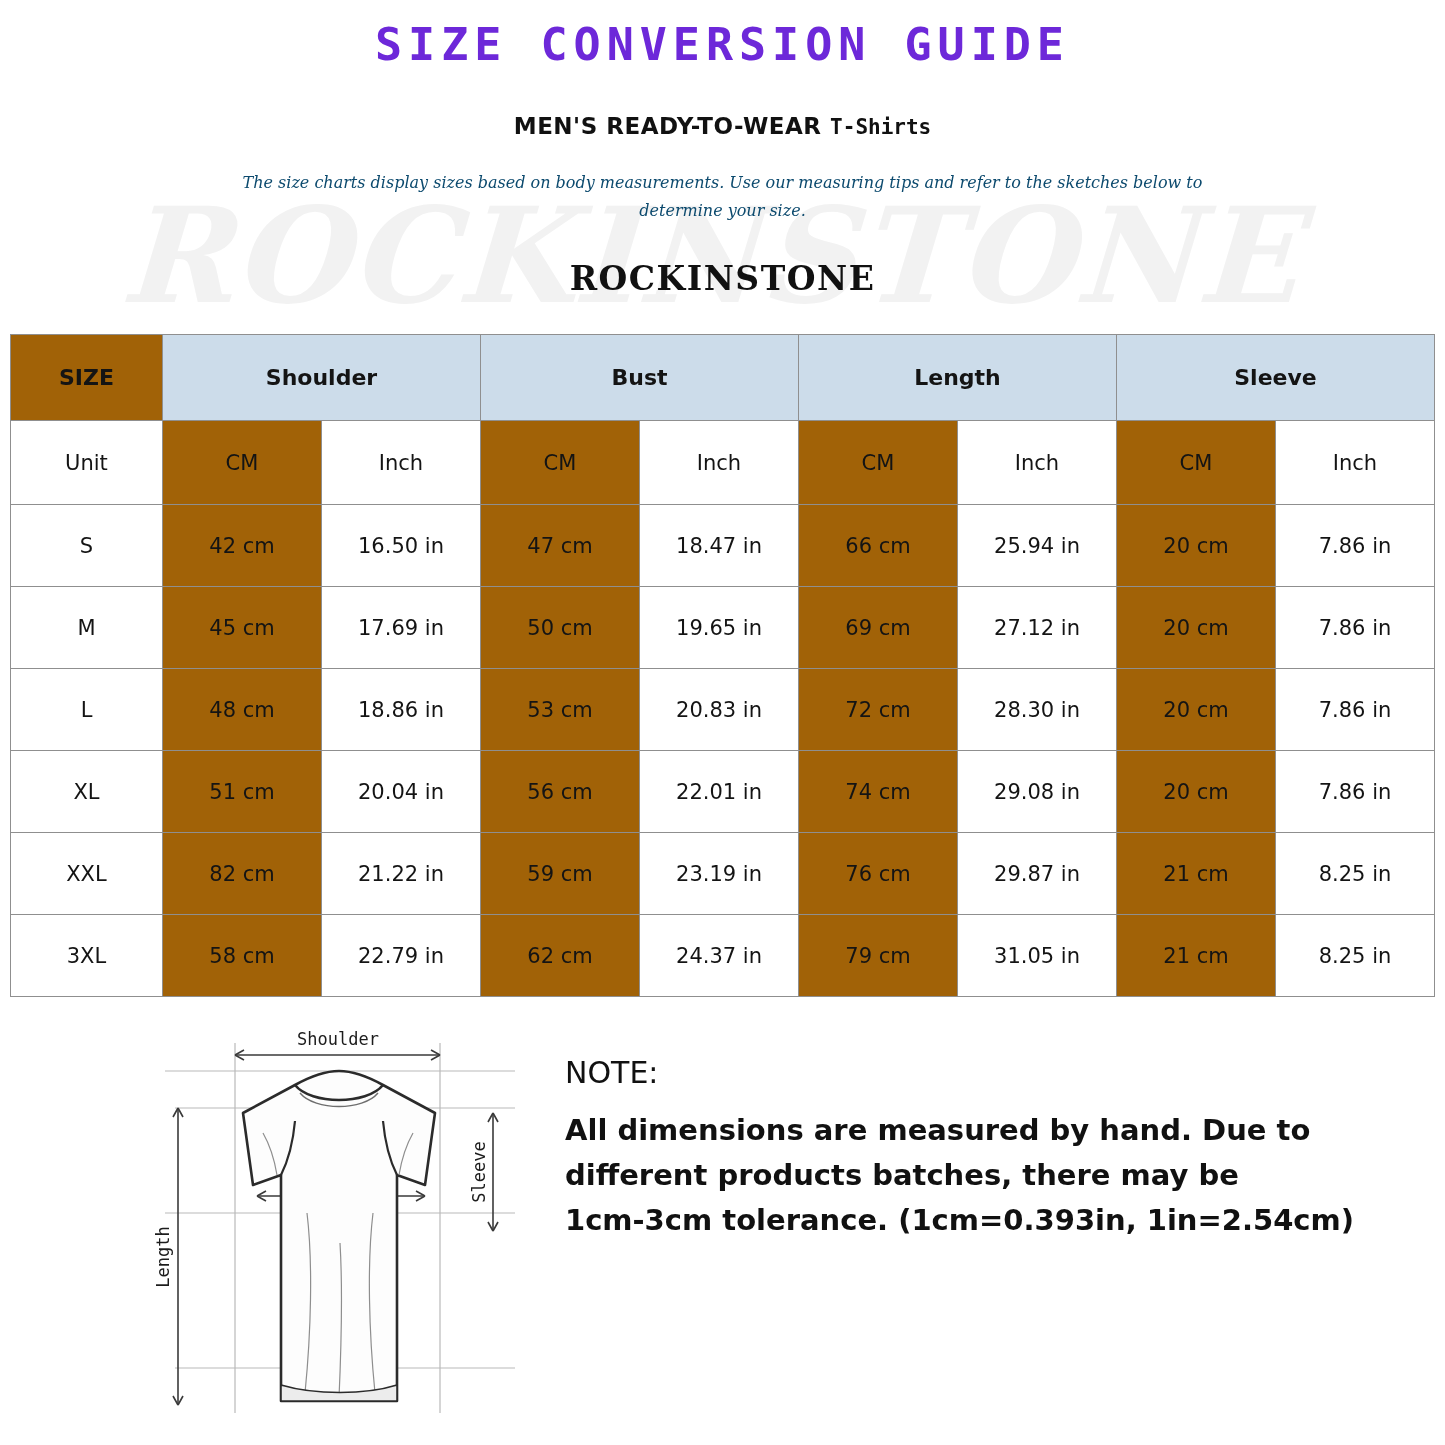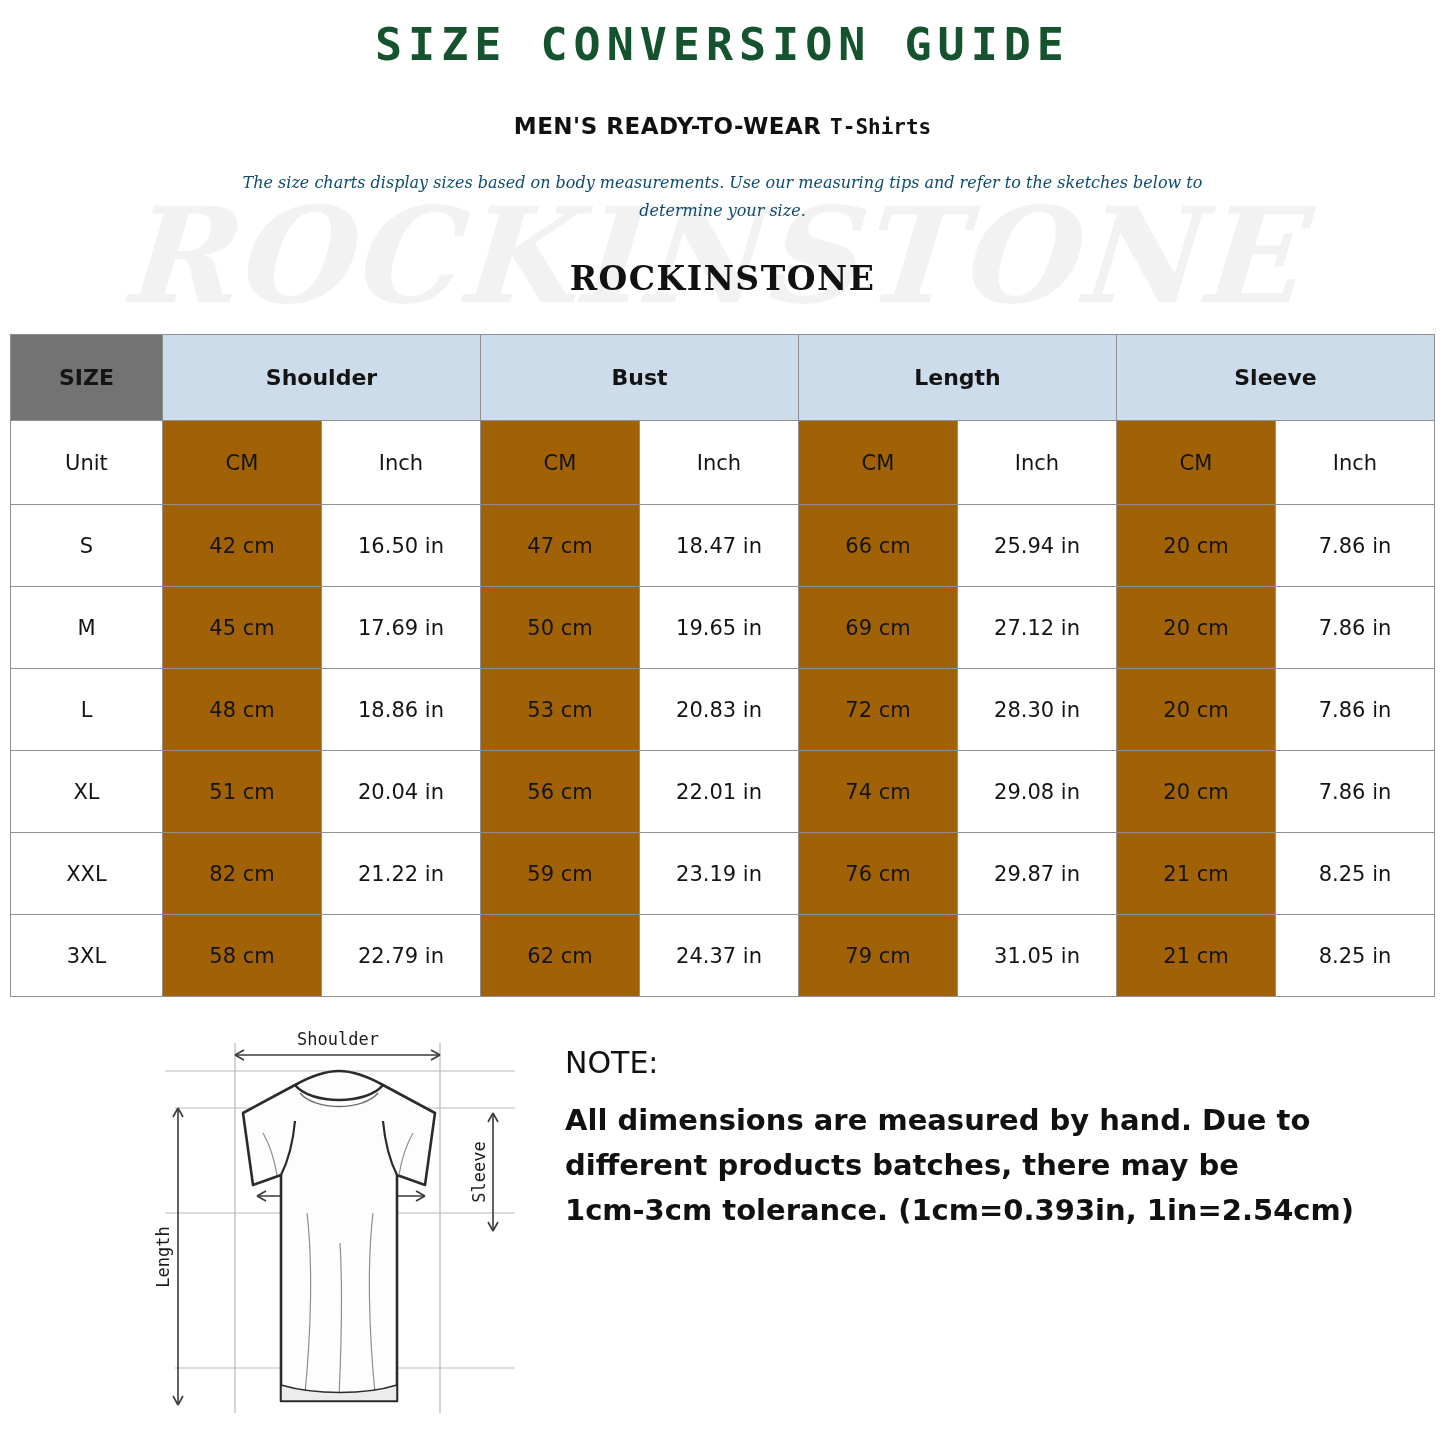--- a/index.html
+++ b/index.html
@@ -39,21 +39,21 @@
 
   .content { position: relative; z-index: 2; }
 
   
   .title {
     text-align: center;
     font-family: "DejaVu Sans Mono", monospace;
     font-weight: 700;
     font-size: 45px;
     letter-spacing: 6px;
-    color: #14532d;
+    color: #6d28d9;
     padding-top: 18px;
   }
   .subtitle {
     text-align: center;
     margin-top: 42px;
     font-size: 23px;
     font-weight: 700;
     color: #111;
     letter-spacing: 0.5px;
   }
@@ -100,41 +100,41 @@
     padding: 0 4px;
   }
   table.size-table th {
     font-weight: 700;
     font-size: 22px;
   }
   .col-size { width: 152px; }
   .col-cell { width: 159px; }
   .shade { background: #a16207; }
   .hdr-shade { background: #ccdcea; }
-  .hdr-plain { background: #737373; }
+  .hdr-plain { background: #a16207; }
   tr.head-row th { height: 86px; }
   tr.unit-row td { height: 84px; }
 
   
   .bottom {
     position: relative;
     margin-top: 16px;
     height: 400px;
   }
   .sketch {
     position: absolute;
     left: 135px;
     top: 0;
     width: 400px;
     height: 400px;
   }
   .note {
     position: absolute;
     left: 565px;
-    top: 32px;
+    top: 42px;
     width: 840px;
   }
   .note-title {
     font-size: 30px;
     color: #111;
     margin-bottom: 18px;
   }
   .note-body {
     font-size: 29px;
     font-weight: 700;

